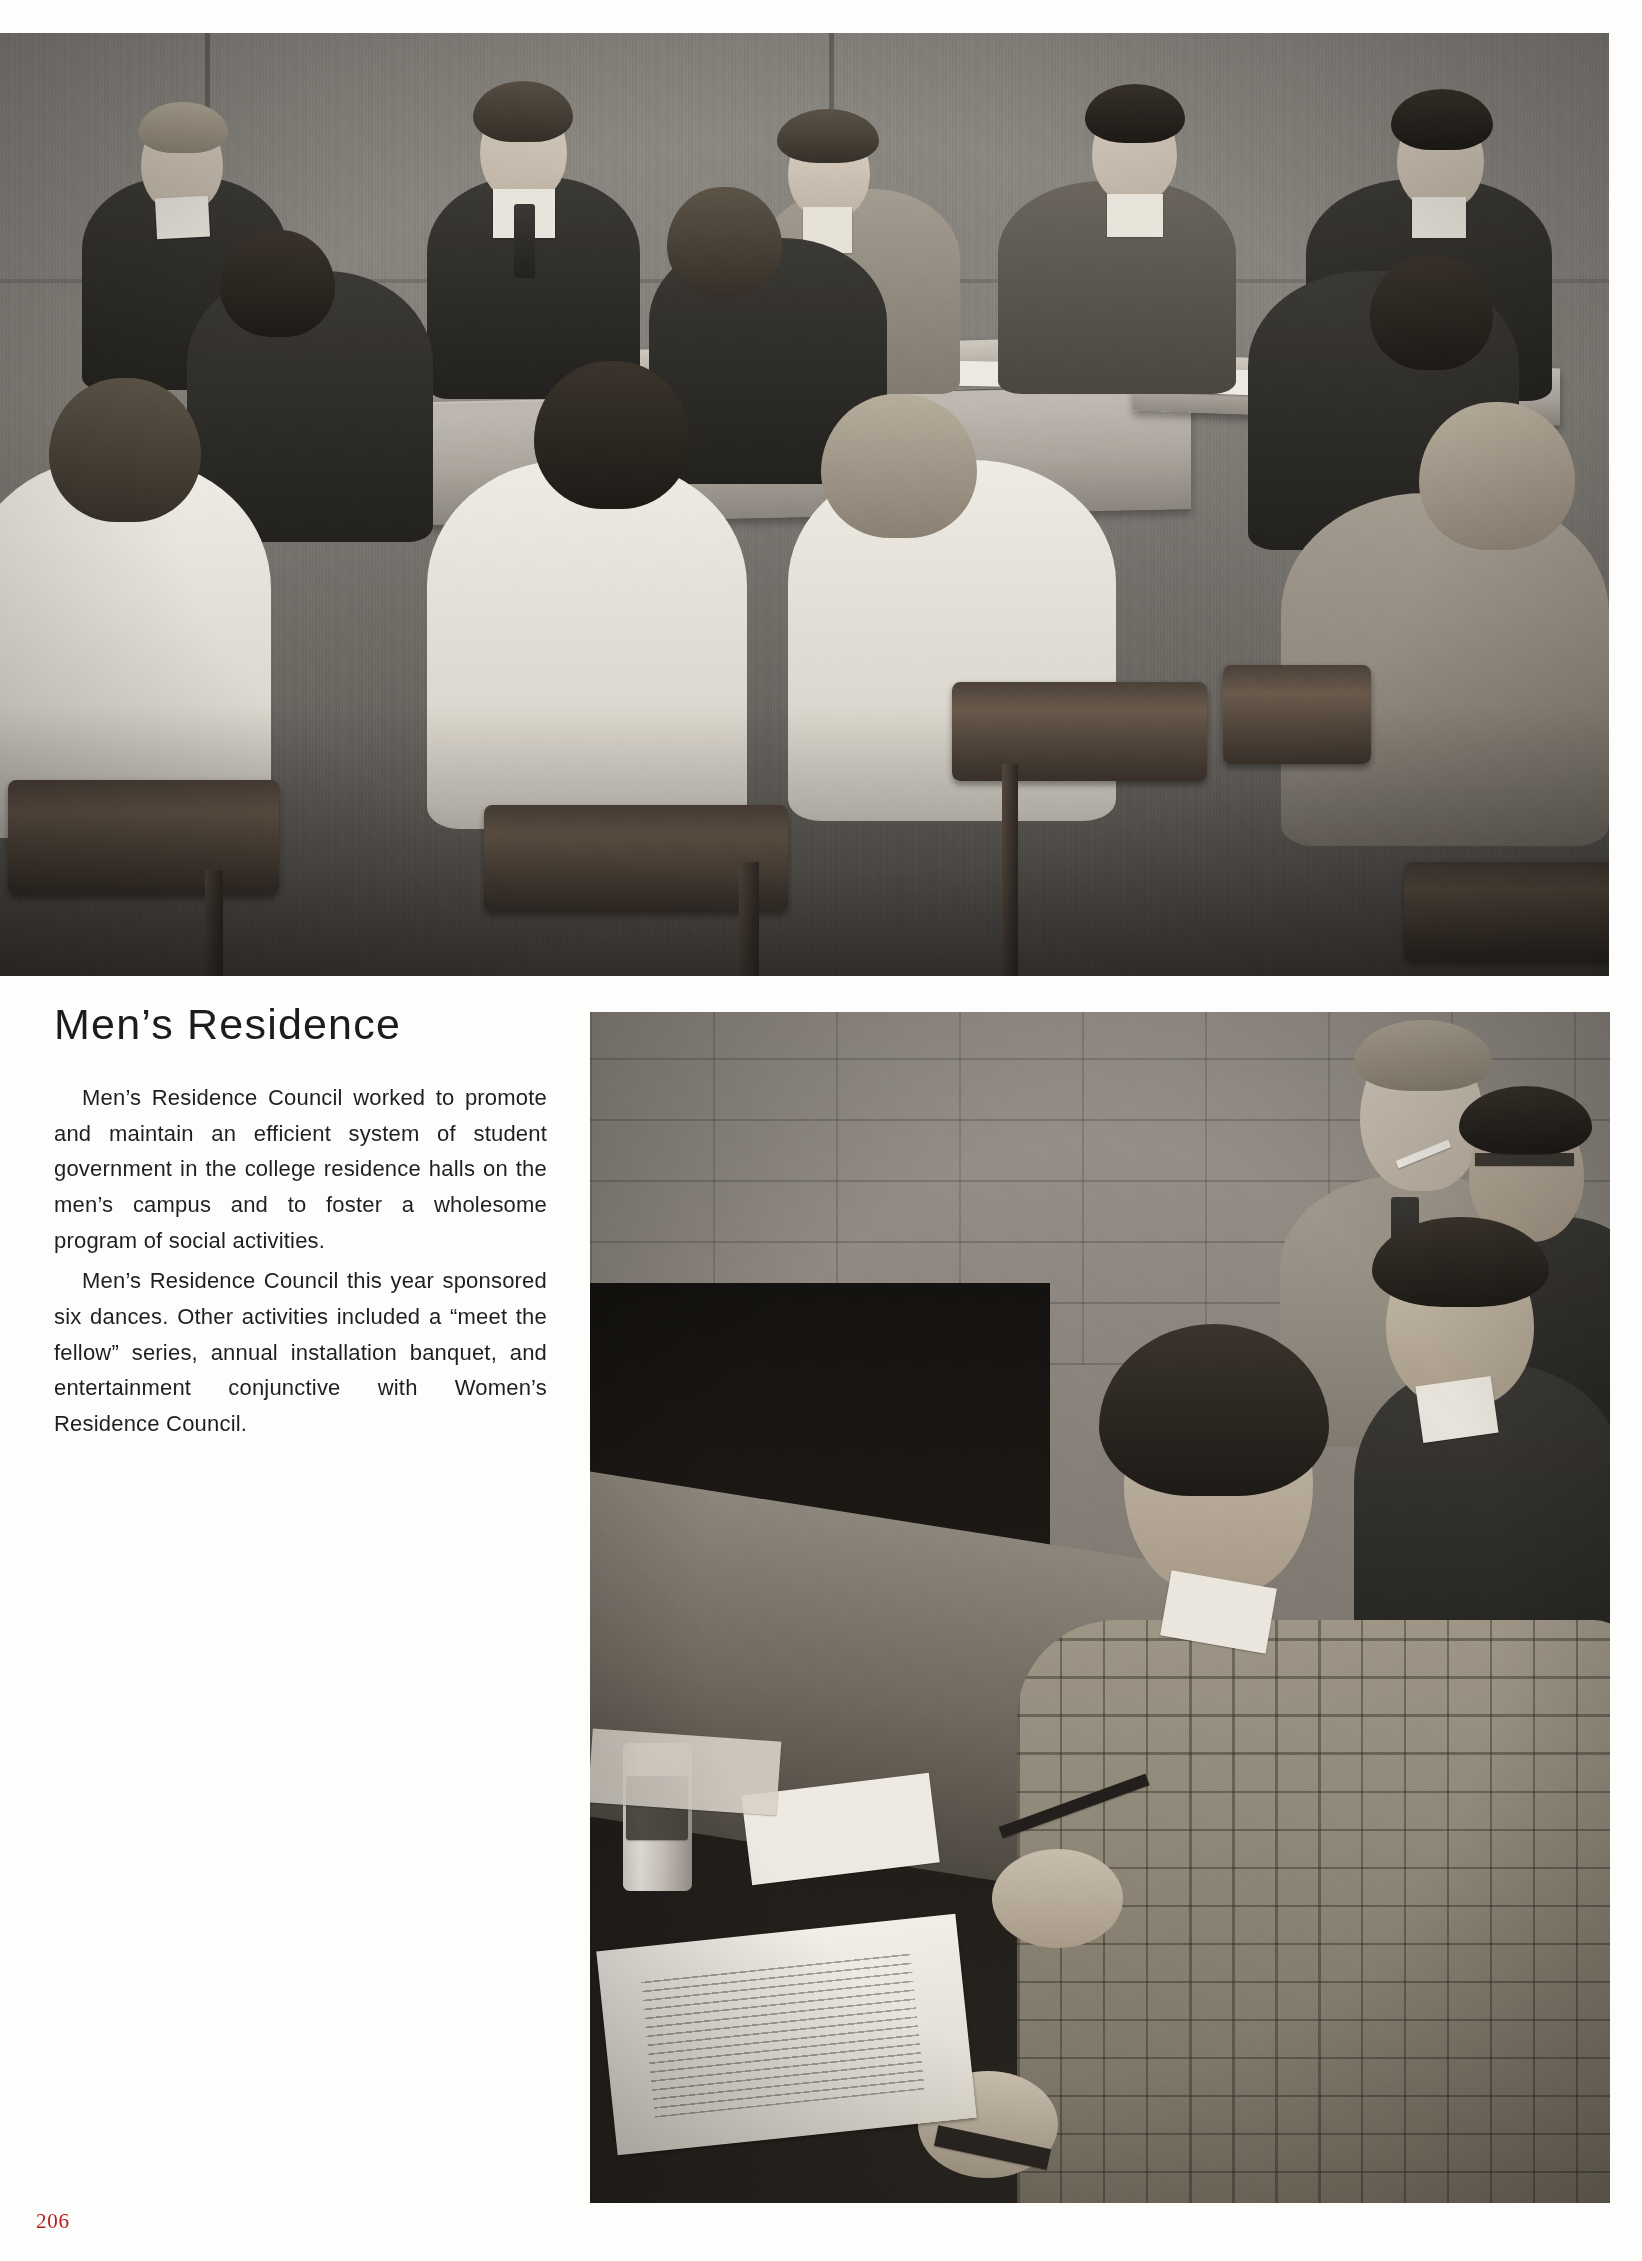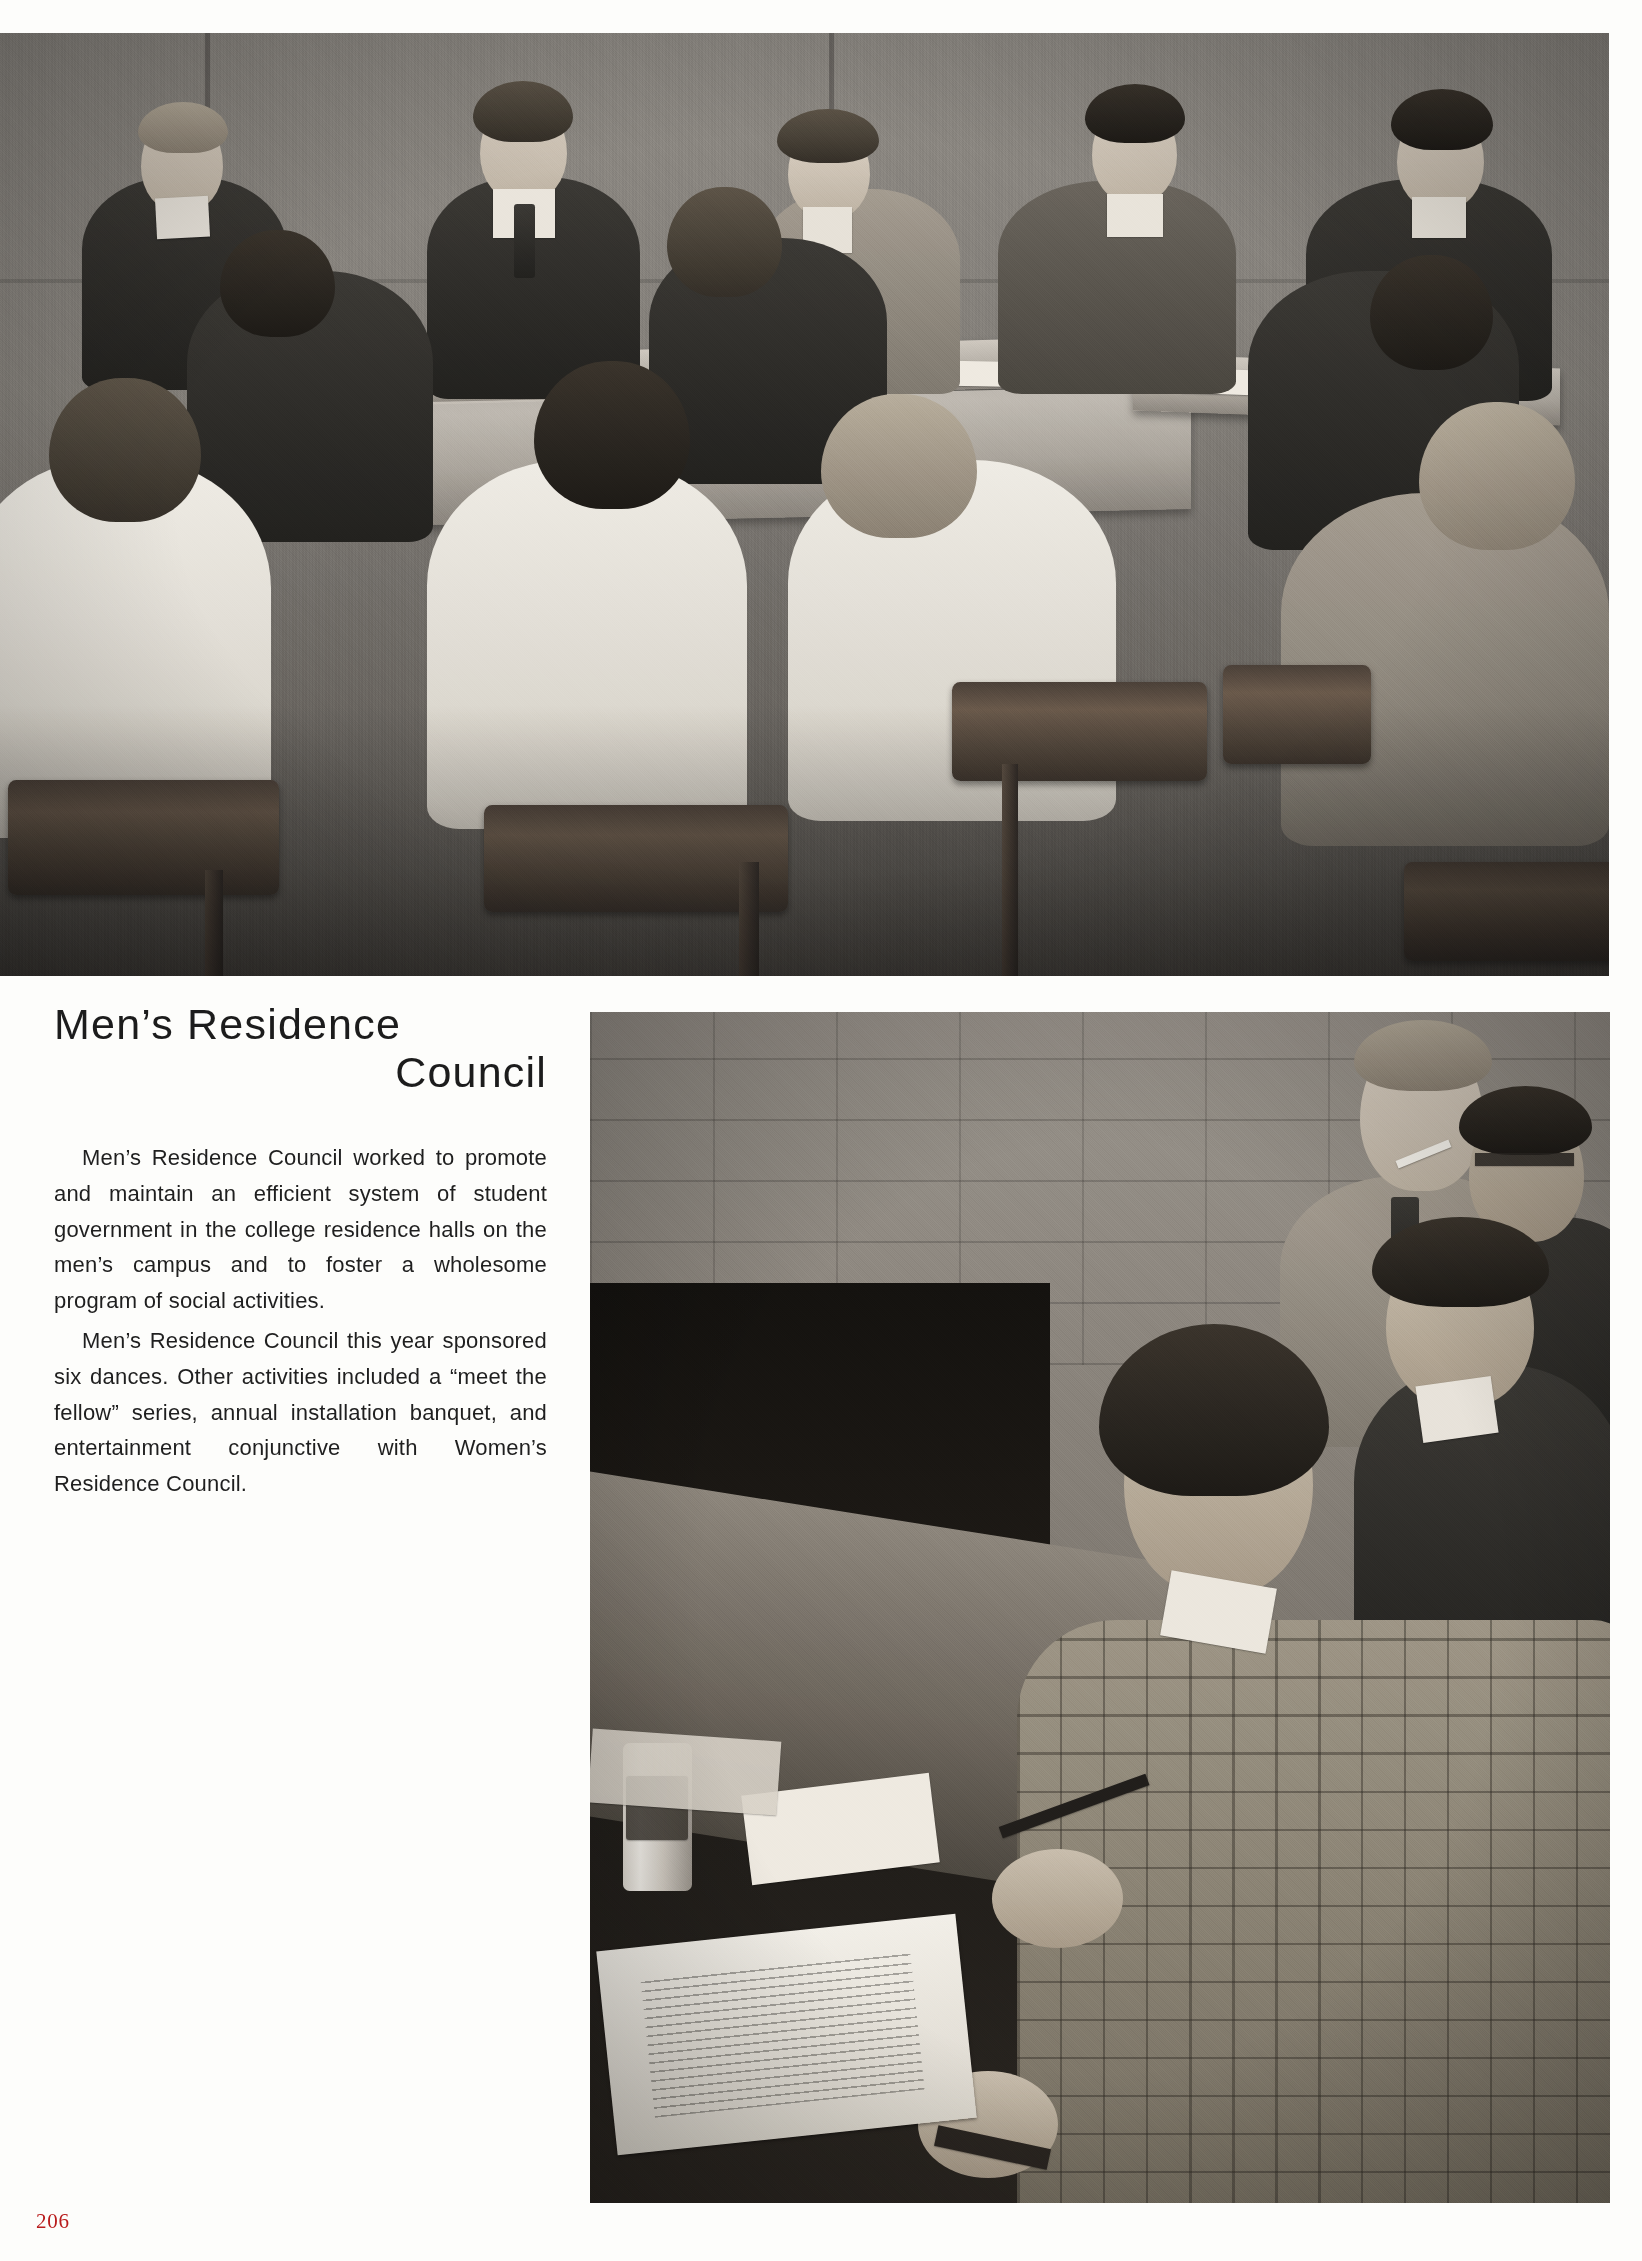--- a/index.html
+++ b/index.html
@@ -54,21 +54,21 @@
   }
 
   .headline {
     font-family: "Liberation Sans", sans-serif;
     font-weight: 400;
     font-size: 43px;
     line-height: 1.12;
     letter-spacing: 1.2px;
     color: #1c1c1c;
     text-align: right;
-    margin: 0 0 44px 0;
+    margin: 0 0 32px 0;
   }
   .headline .l1 { display: block; text-align: left; }
   .headline .l2 { display: block; text-align: right; }
 
   .body-par {
     font-family: "Liberation Sans", sans-serif;
     font-size: 22px;
     line-height: 1.62;
     text-align: justify;
     text-justify: inter-word;
@@ -309,21 +309,20 @@
 
       <div class="dark-band"></div>
       <div class="grain"></div>
       <div class="vignette"></div>
     </div>
   </div>
 
   <div class="text-col">
     <h1 class="headline">
       <span class="l1">Men’s Residence</span>
-      <span class="l2">Council</span>
     </h1>
 
     <p class="body-par"><span class="indent"></span><span>Men’s Residence Council worked to promote and maintain an efficient system of student government in the college residence halls on the men’s campus and to foster a wholesome program of social activities.</span></p>
     <p class="body-par"><span class="indent"></span><span>Men’s Residence Council this year sponsored six dances. Other activities included a “meet the fellow” series, annual installation banquet, and entertainment conjunctive with Women’s Residence Council.</span></p>
 
   </div>
 
   <div class="photo-right">
     <div class="scene">
       <div class="wall-right"></div>

